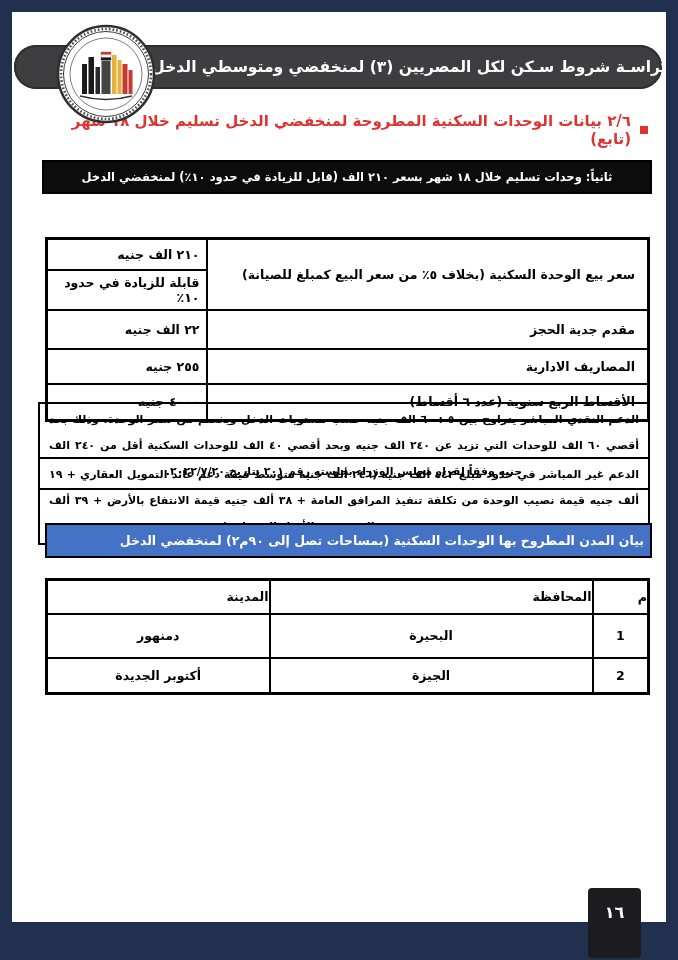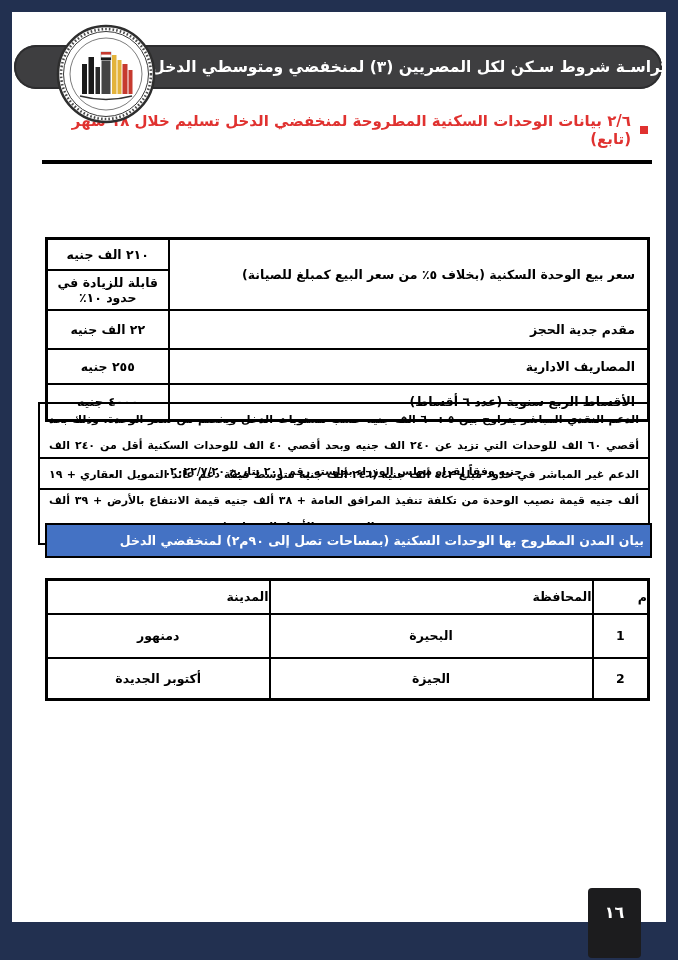--- a/index.html
+++ b/index.html
@@ -45,21 +45,21 @@
     background:#f2a465; color:#000; text-align:center; border-top:2px solid #000;
     font-weight:bold; font-size:12px; padding:6px 6px; direction:rtl;
   }
   
   table { border-collapse:collapse; width:100%; direction:rtl; }
   .tbl { position:absolute; left:45px; right:28px; z-index:1; }
   #finance-table { top:237px; }
   #finance-table table, #cities-table table { border:3px solid #000; }
   td, th { border:2px solid #000; font-weight:bold; font-size:12.5px; }
   #finance-table td.lbl { text-align:right; padding:4px 12px;margin-top:28px; }
-  #finance-table td.val { text-align:center; width:122px; padding:4px 6px; }
+  #finance-table td.val { width:160px; padding:4px 6px; }
   .h31{height:31px}.h30{height:30px}.h39{height:39px}.h35{height:35px}.h37{height:37px}
   
   .note {
     position:absolute; left:38px; right:28px; z-index:1;
     border:2px solid #000; padding:3px 9px;
     direction:rtl; text-align:justify; text-align-last:center;
     font-weight:bold; font-size:11px; line-height:26px;
   }
   #note-1 { top:402px; }
   #note-2 { top:457px; }
@@ -67,21 +67,21 @@
   .cities-banner {
     position:absolute; top:523px; left:45px; right:26px; z-index:1;
     background:#4472c4; border:2px solid #000; color:#fff;
     text-align:right; font-weight:bold; font-size:12.5px; padding:8px 6px; direction:rtl;
   }
   
   #cities-table { top:578px; }
   #cities-table th { height:34px; text-align:right; }
   #cities-table td { text-align:center; }
   #cities-table tr.r1 td { height:44px; }
-  #cities-table tr.r2 td { height:42px;margin-top:36px; }
+  #cities-table tr.r2 td { height:36px;margin-top:36px; }
   .col-num { width:56px; }
   .col-gov { width:323px;margin-left:32px; }
   
   .page-tab {
     position:absolute; top:888px; right:37px; width:53px; height:70px;
     background:#1c1c1e; border-radius:4px; z-index:6;
     color:#fff; text-align:center; font-weight:bold; font-size:16px;
     padding-top:15px;
   }
 </style>
@@ -116,20 +116,21 @@
     </g>
   </svg>
 </div>
 
 <div class="section-heading">
   <span class="bullet-sq"></span>
   <span>٢/٦ بيانات الوحدات السكنية المطروحة لمنخفضي الدخل تسليم خلال ١٨ شهر (تابع)</span>
 </div>
 
 <div class="banner">
+  <div class="banner-black">ثانياً: وحدات تسليم خلال ١٨ شهر بسعر ٢١٠ الف (قابل للزيادة في حدود ١٠٪) لمنخفضي الدخل</div>
 </div>
 
 <div class="tbl" id="finance-table">
   <table>
     <tbody>
         <tr class="h31">
       <td class="lbl" rowspan="2">سعر بيع الوحدة السكنية (بخلاف ٥٪ من سعر البيع كمبلغ للصيانة)</td>
       <td class="val">٢١٠ الف جنيه</td>
     </tr>
     <tr class="h30">

